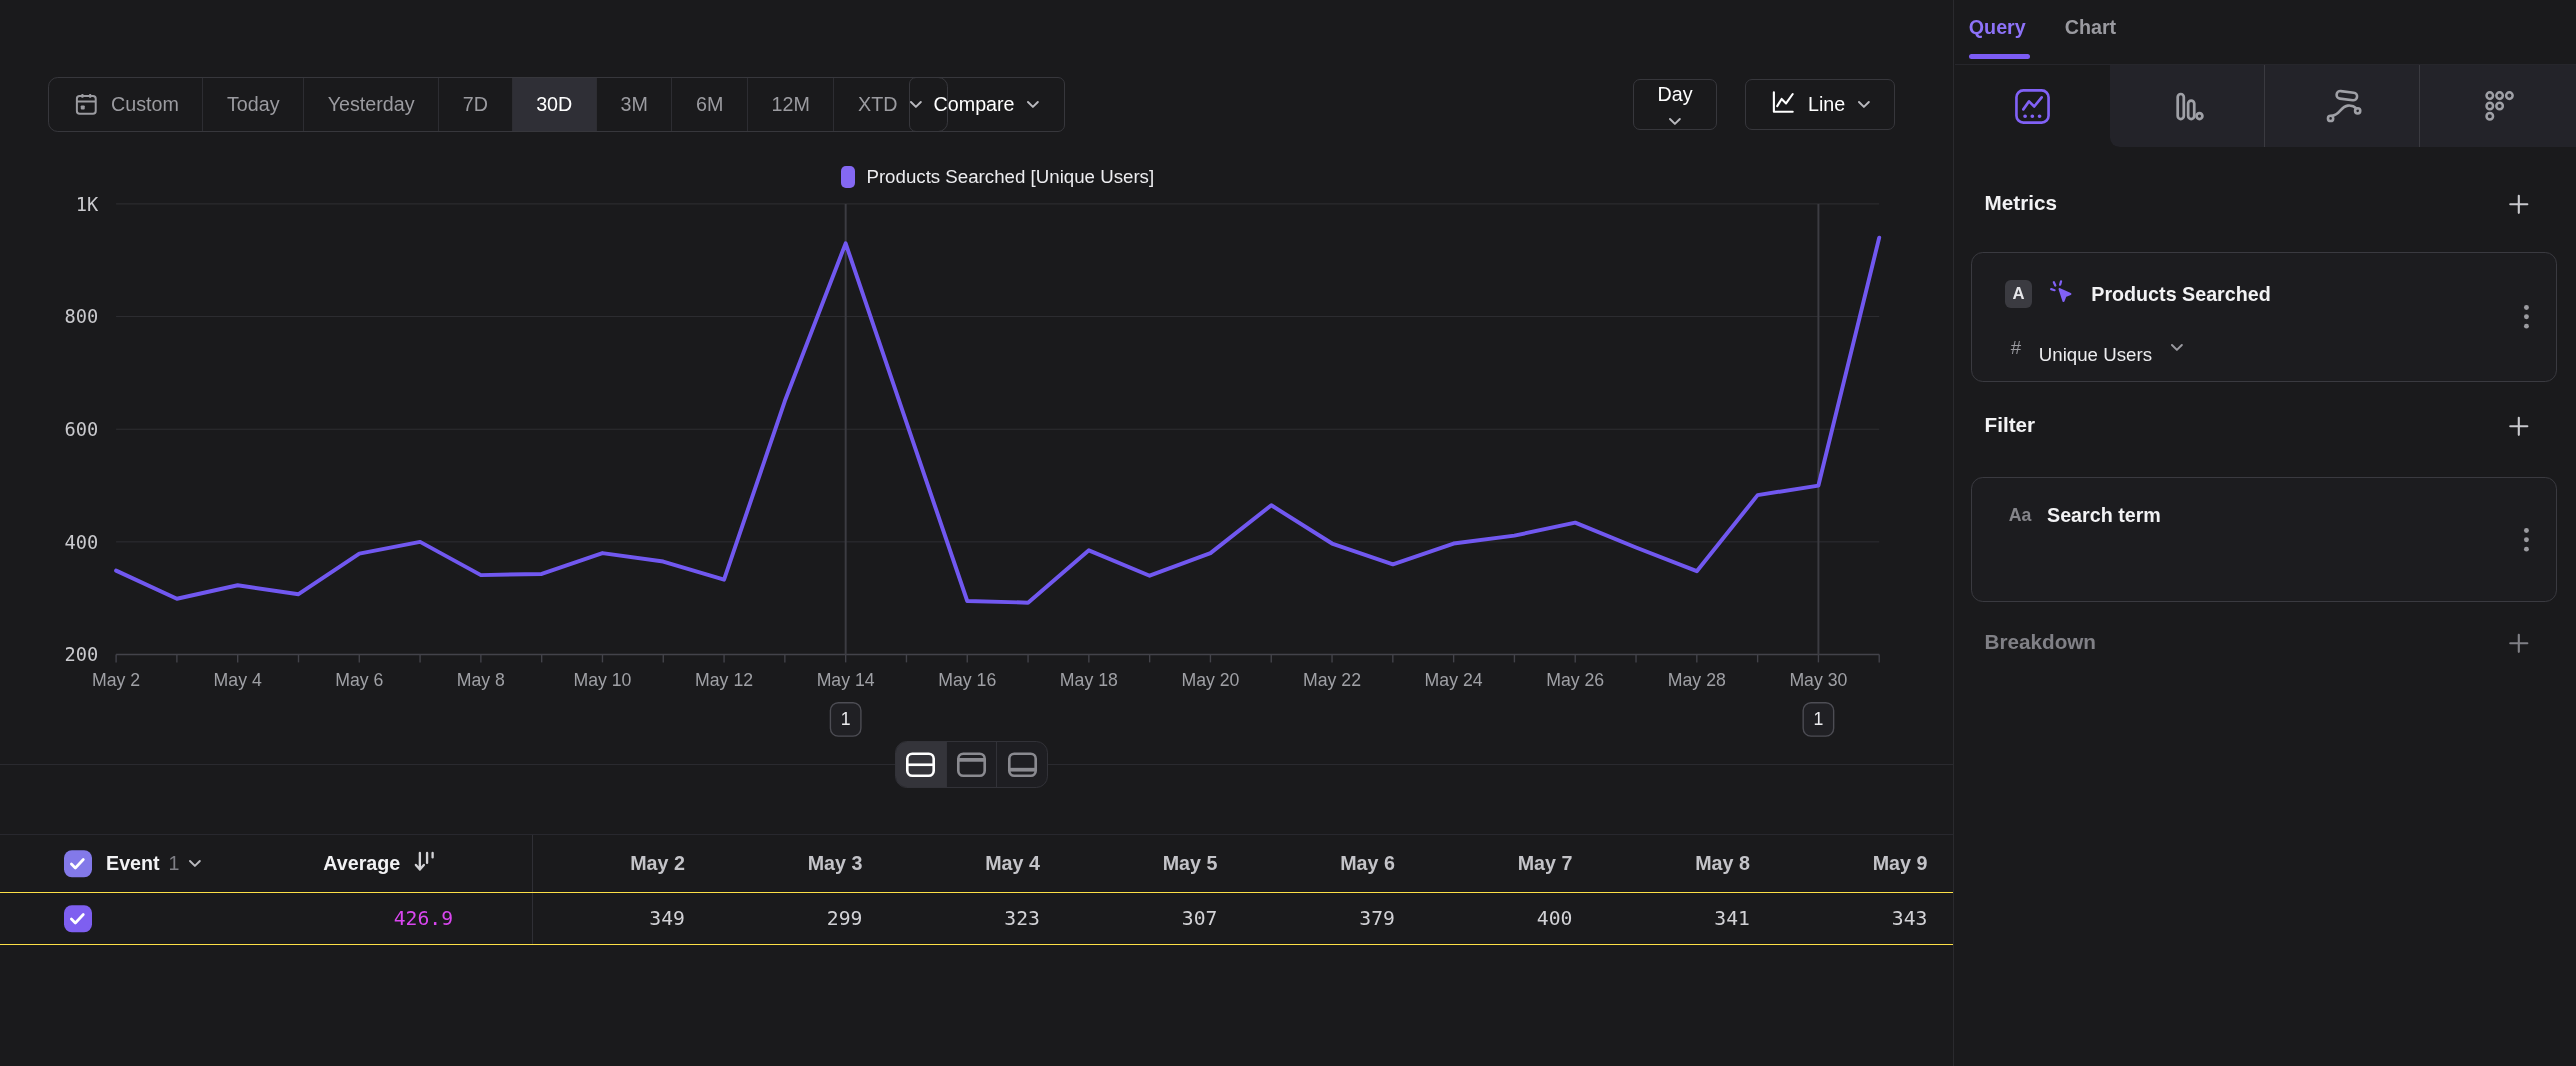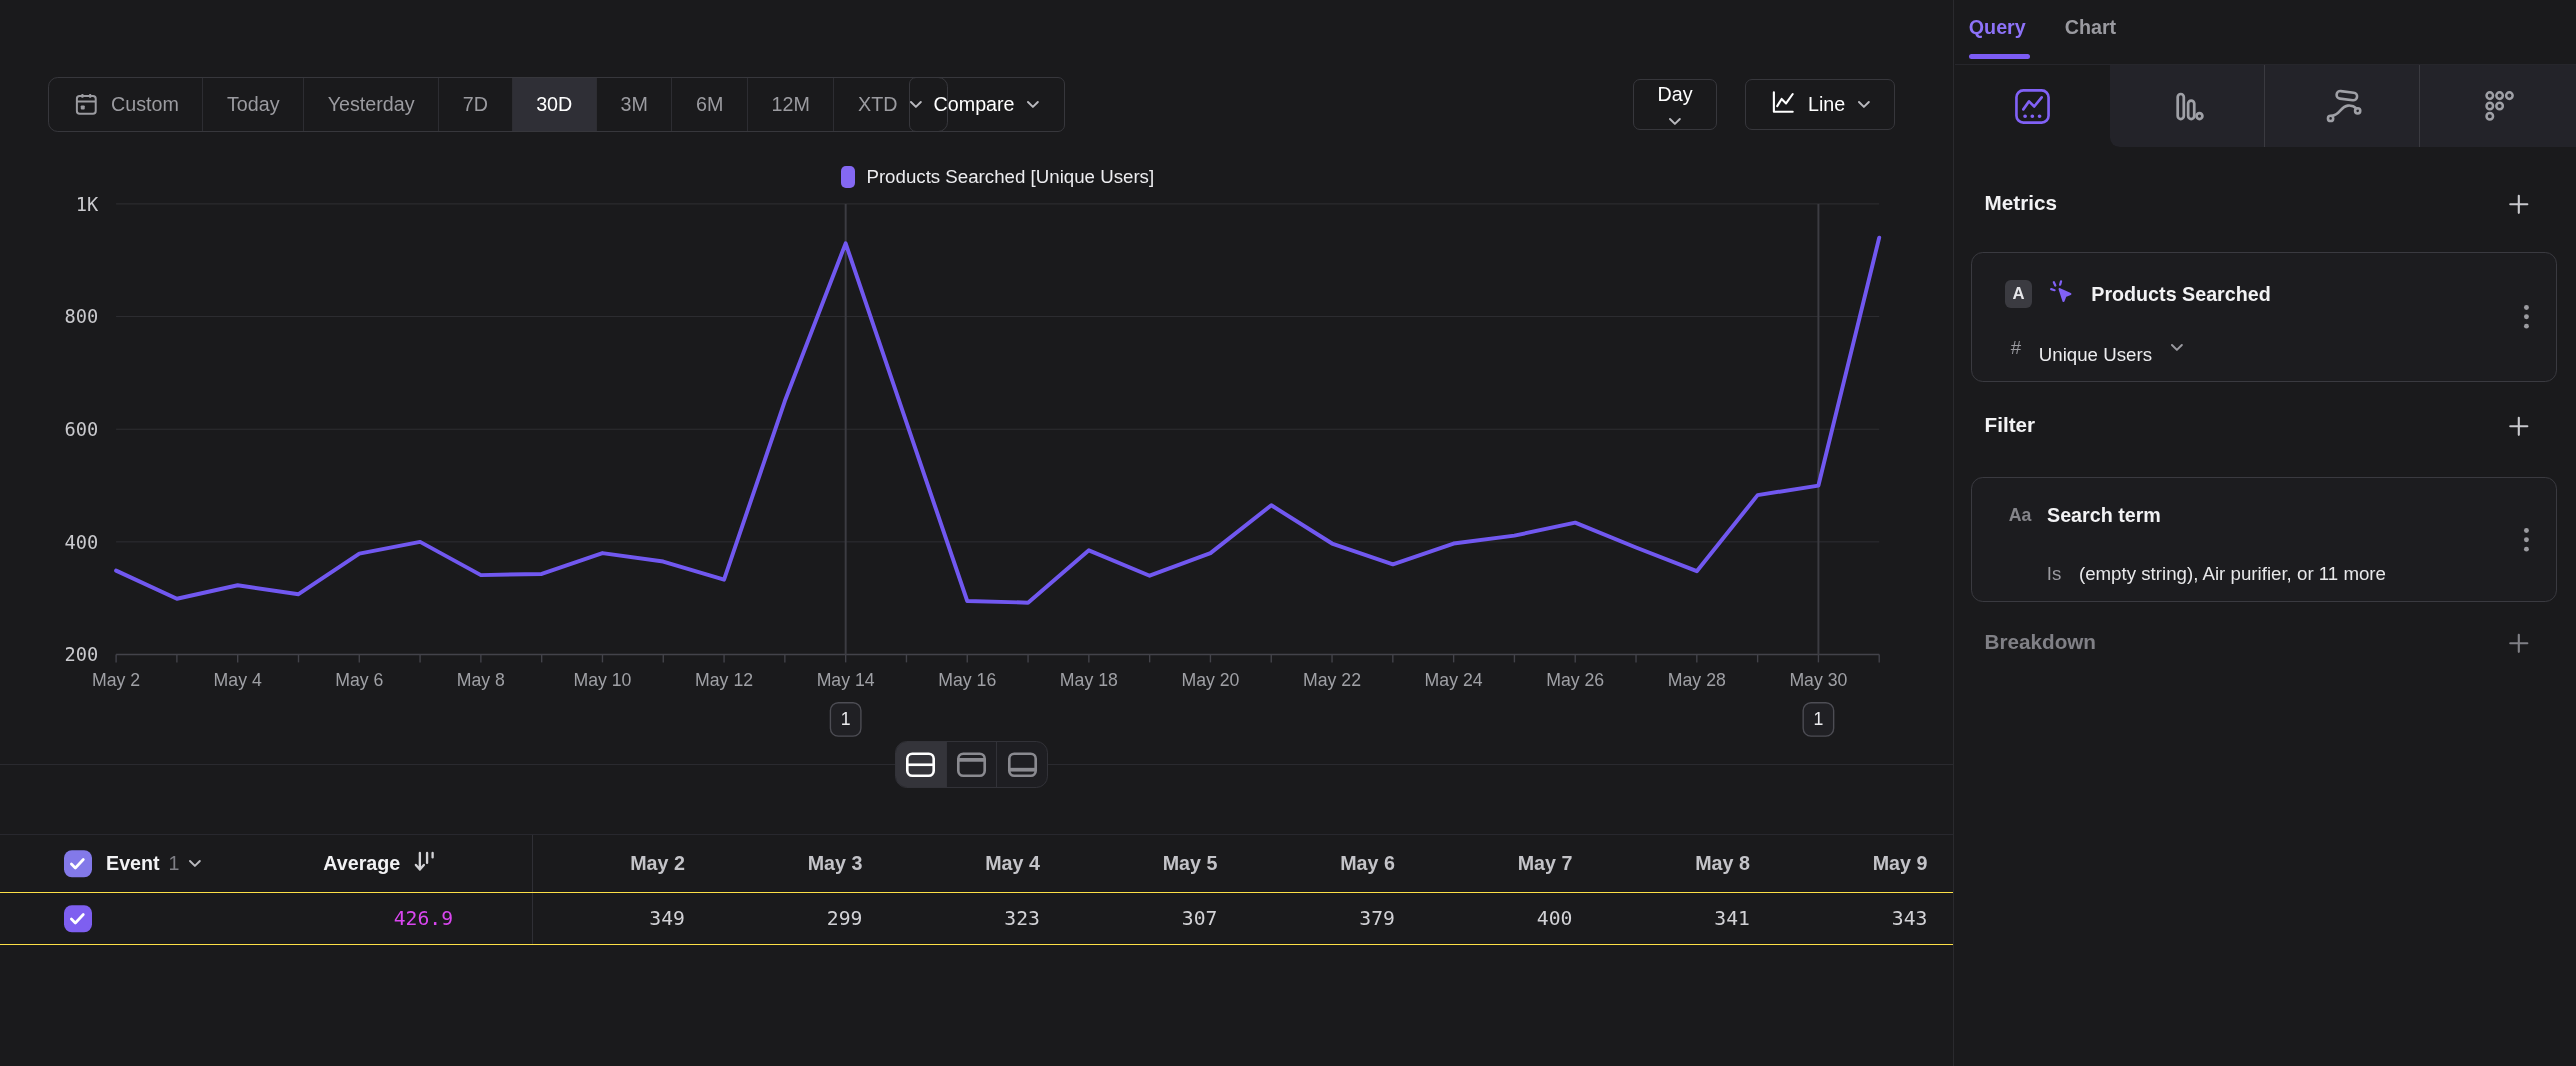--- a/index.html
+++ b/index.html
@@ -445,24 +445,20 @@
         <span class="aa">Aa</span>
         <span class="metric-title">Search term</span>
       </div>
       <div class="kebab">
           <svg width="6.9" height="27.6" viewBox="0 0 7 28" fill="#9b9ba0">
             <circle cx="3.5" cy="4.5" r="2.5"></circle>
             <circle cx="3.5" cy="14" r="2.5"></circle>
             <circle cx="3.5" cy="23.5" r="2.5"></circle>
           </svg>
         </div>
-      <div class="crow" style="top:79px; height:33px; padding-left:75px; gap:17.7px;">
-        <span class="filter-op">Is</span>
-        <span class="filter-val">(empty string), Air purifier, or 11 more</span>
-      </div>
     </div>
 
     <div class="sb-heading dim" style="top:630px;">Breakdown</div>
     <div class="sb-plus dim" style="top:630px;">
         <svg width="26.6" height="26.6" viewBox="0 0 24 24" fill="none" stroke="currentColor" stroke-width="2" stroke-linecap="round">
           <path d="M12 4v16M4 12h16"></path>
         </svg>
       </div>
   </div>
 </div>

